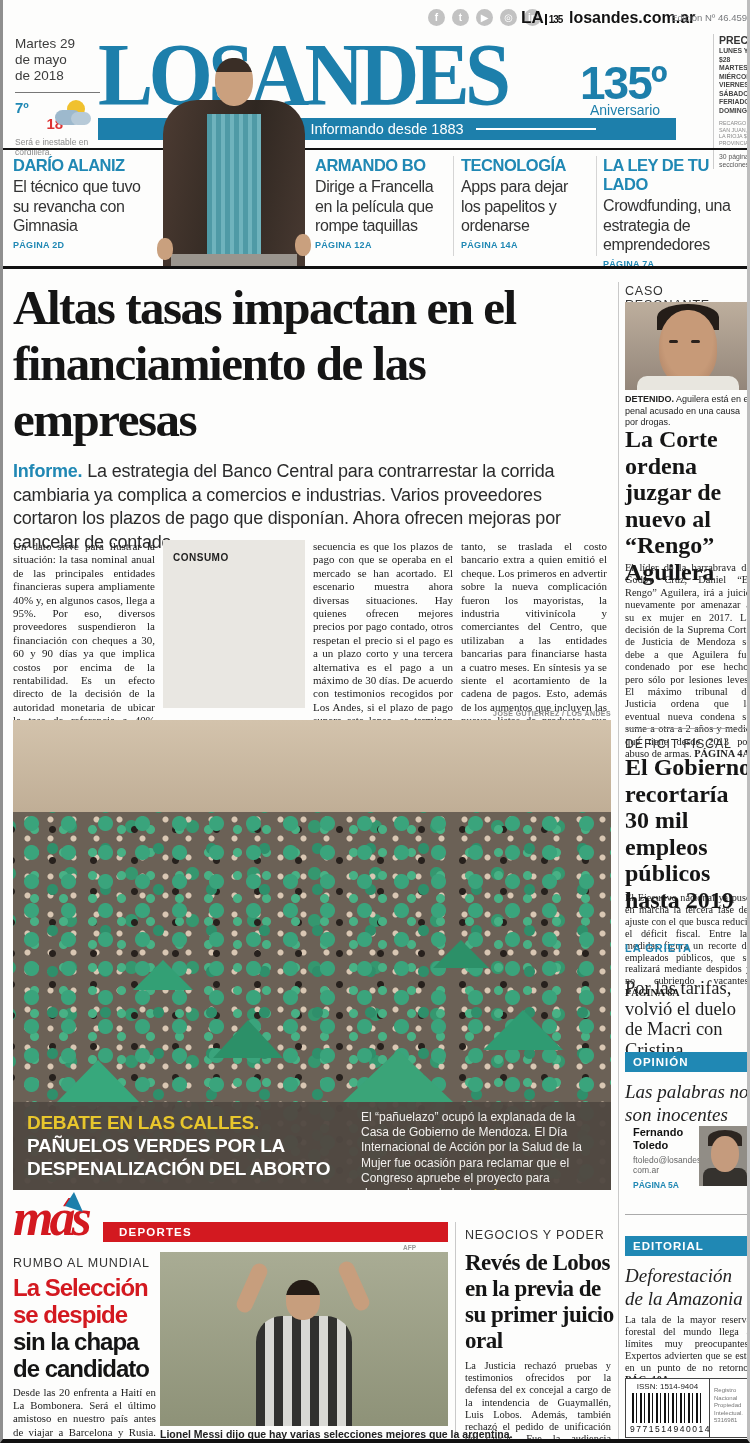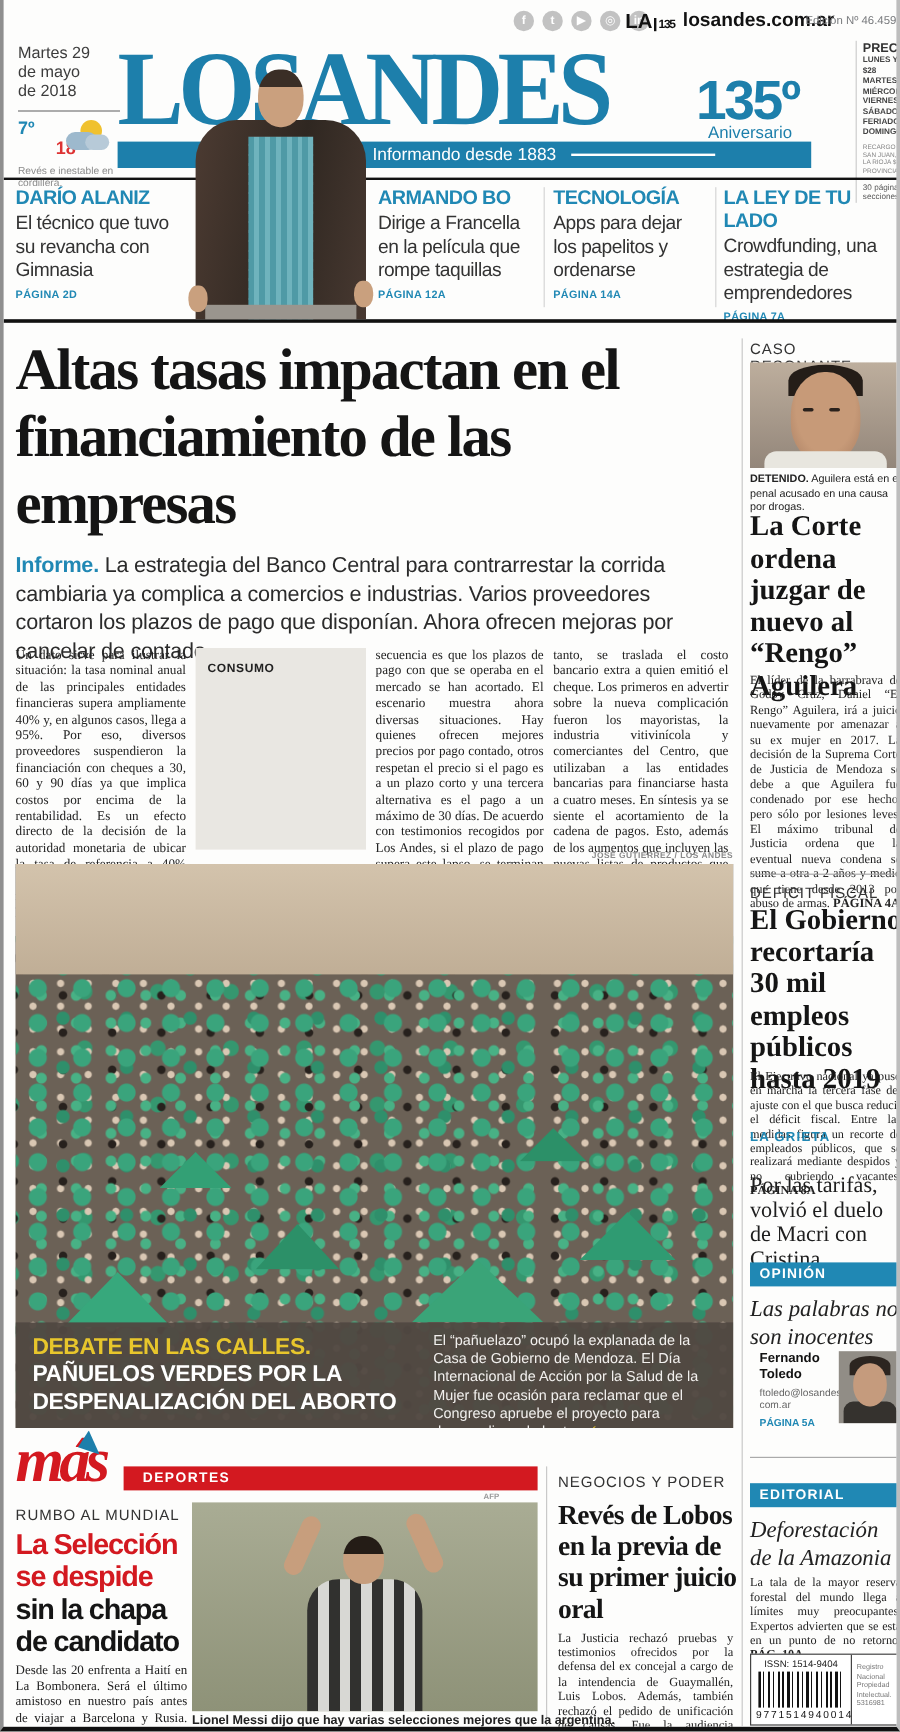--- a/index.html
+++ b/index.html
@@ -213,21 +213,21 @@
     <div>de 2018</div>
     <hr class="rule">
     <div class="wx">
       <span class="temp-low">7º</span>
       <span class="temp-high">18º</span>
       <span class="wx-icon">
         <span class="wx-sun"></span>
           <span class="wx-cloud1"></span>
           <span class="wx-cloud2"></span>
       </span>
-      <div class="wx-note">Revés e inestable en cordillera.</div>
+      <div class="wx-note">Será e inestable en cordillera.</div>
     </div>
   </div>
 
   <div class="masthead">
     <div class="logo-main serif">LOSANDES</div>
     <div class="logo-135">135º</div>
     <div class="logo-aniv">Aniversario</div>
     <div class="tagline">
       <span class="line"></span>
         <span>Informando desde 1883</span>

